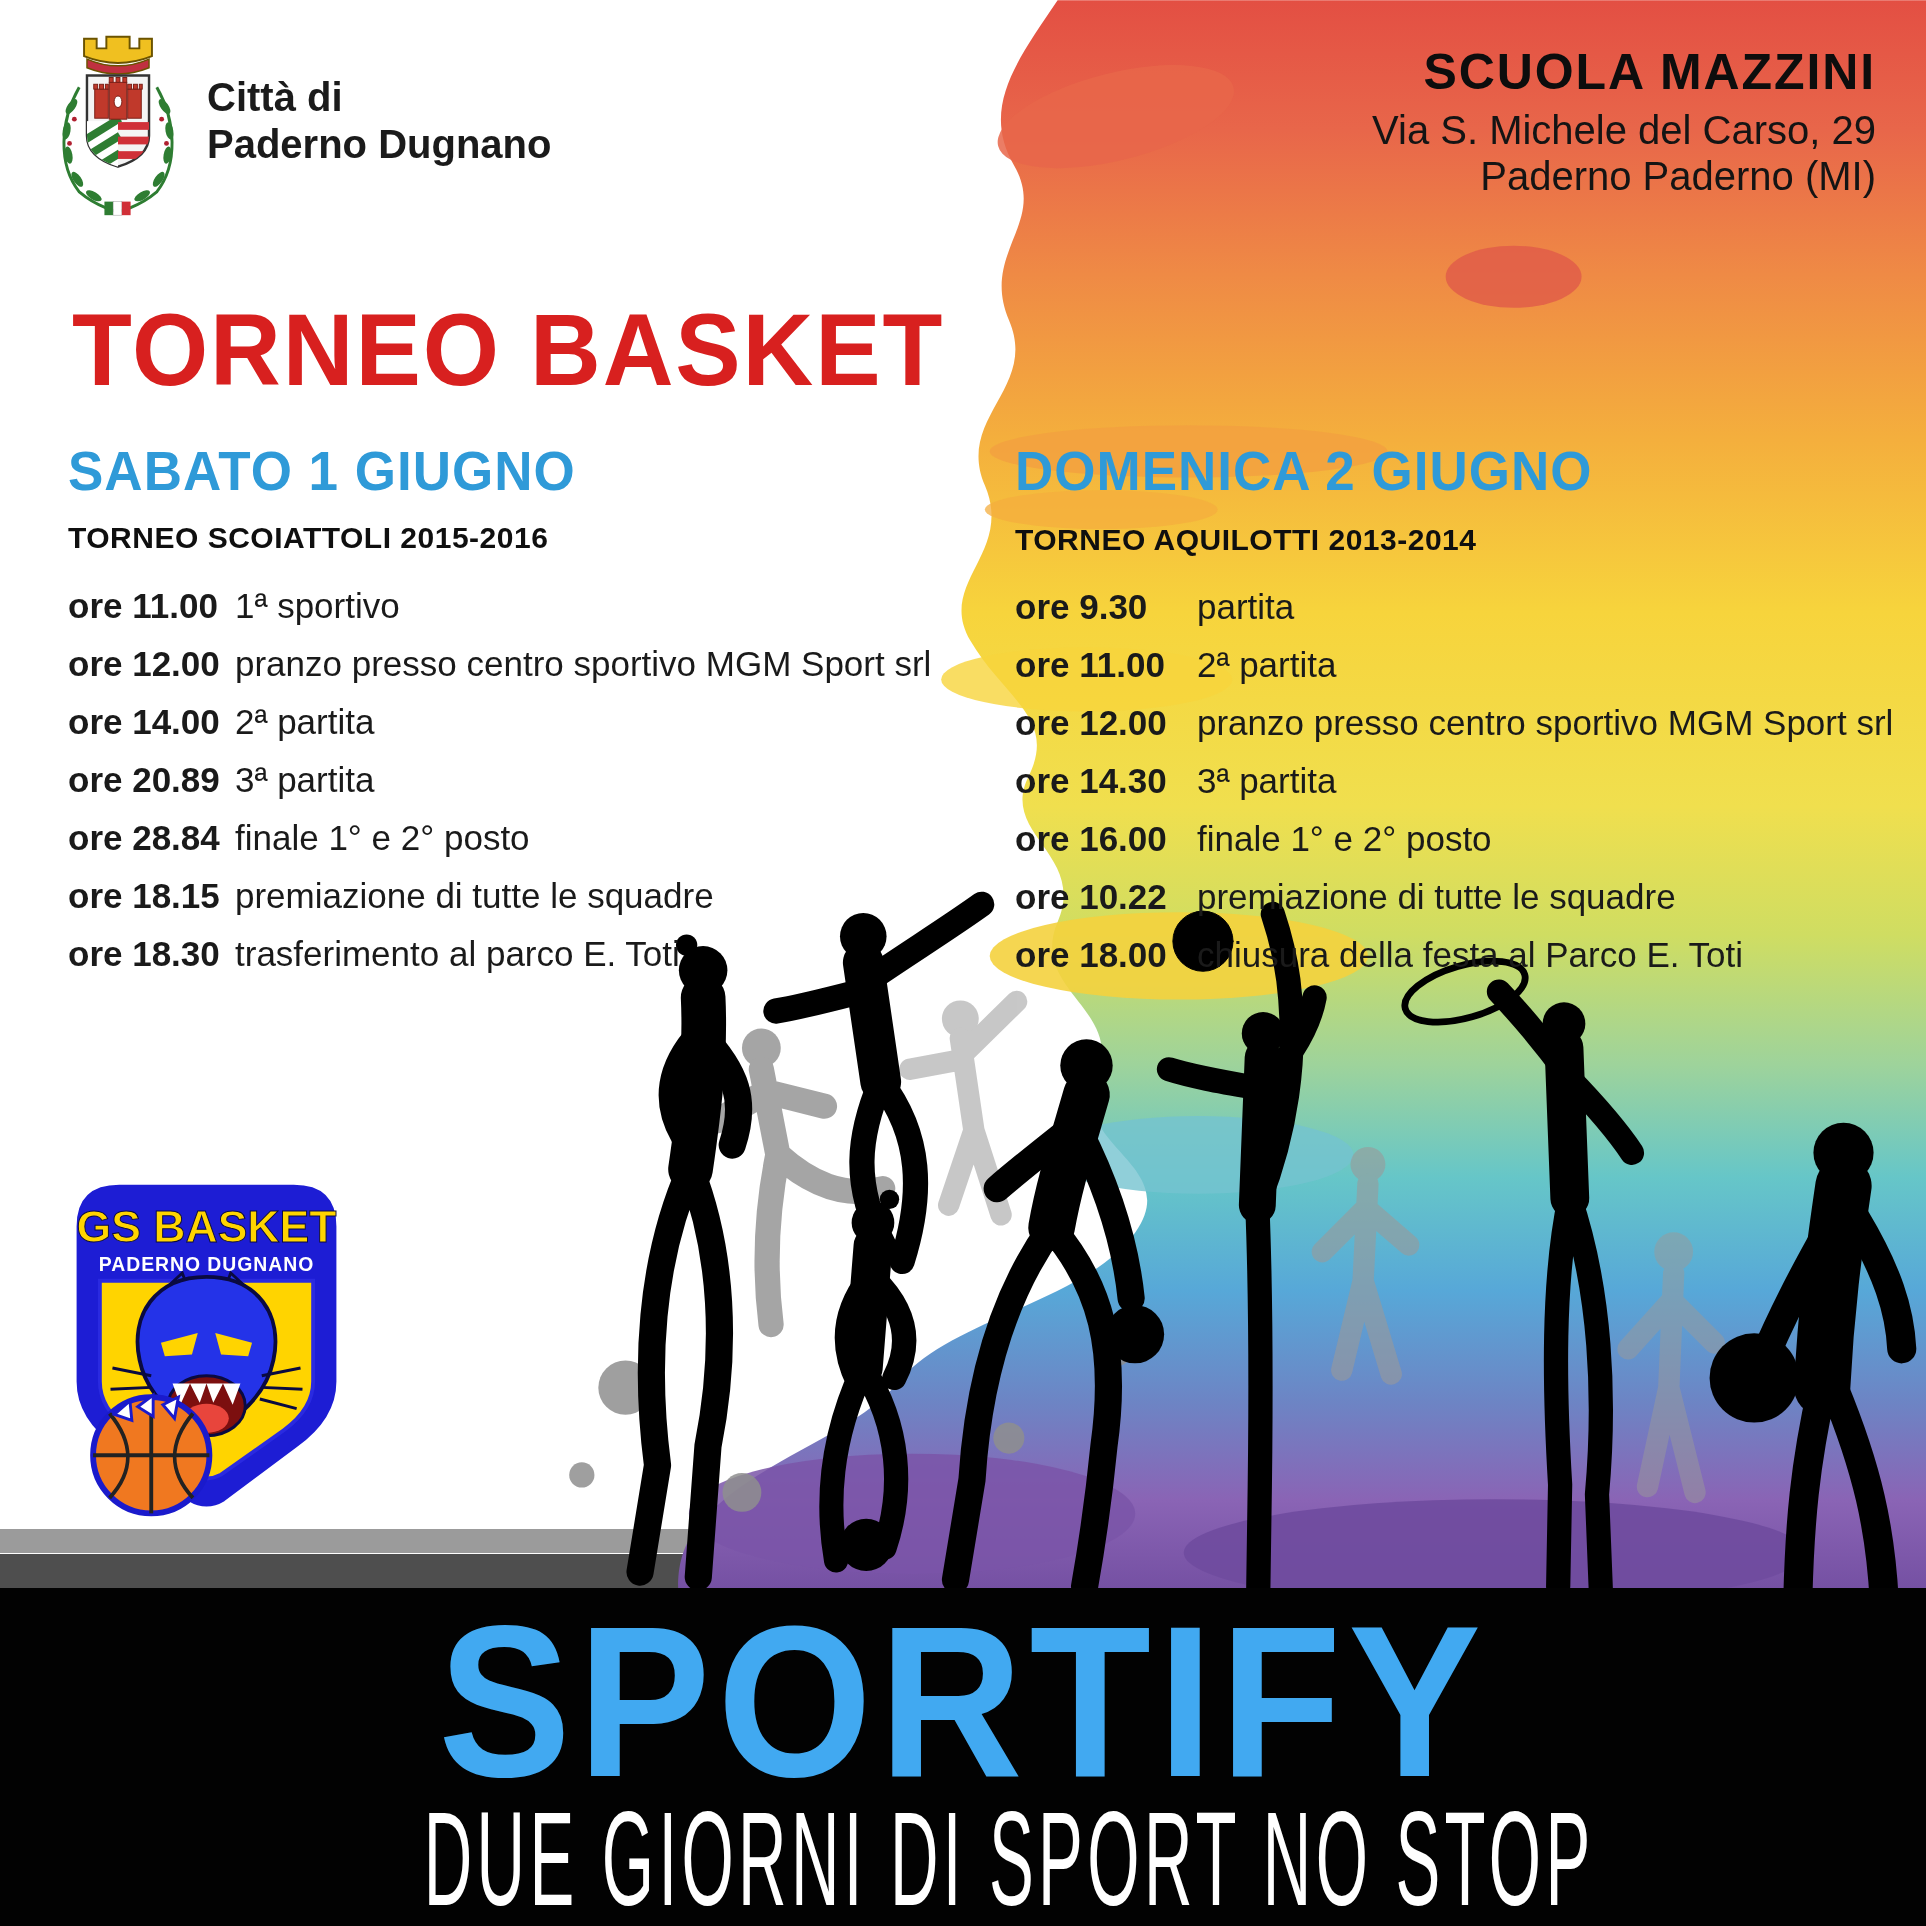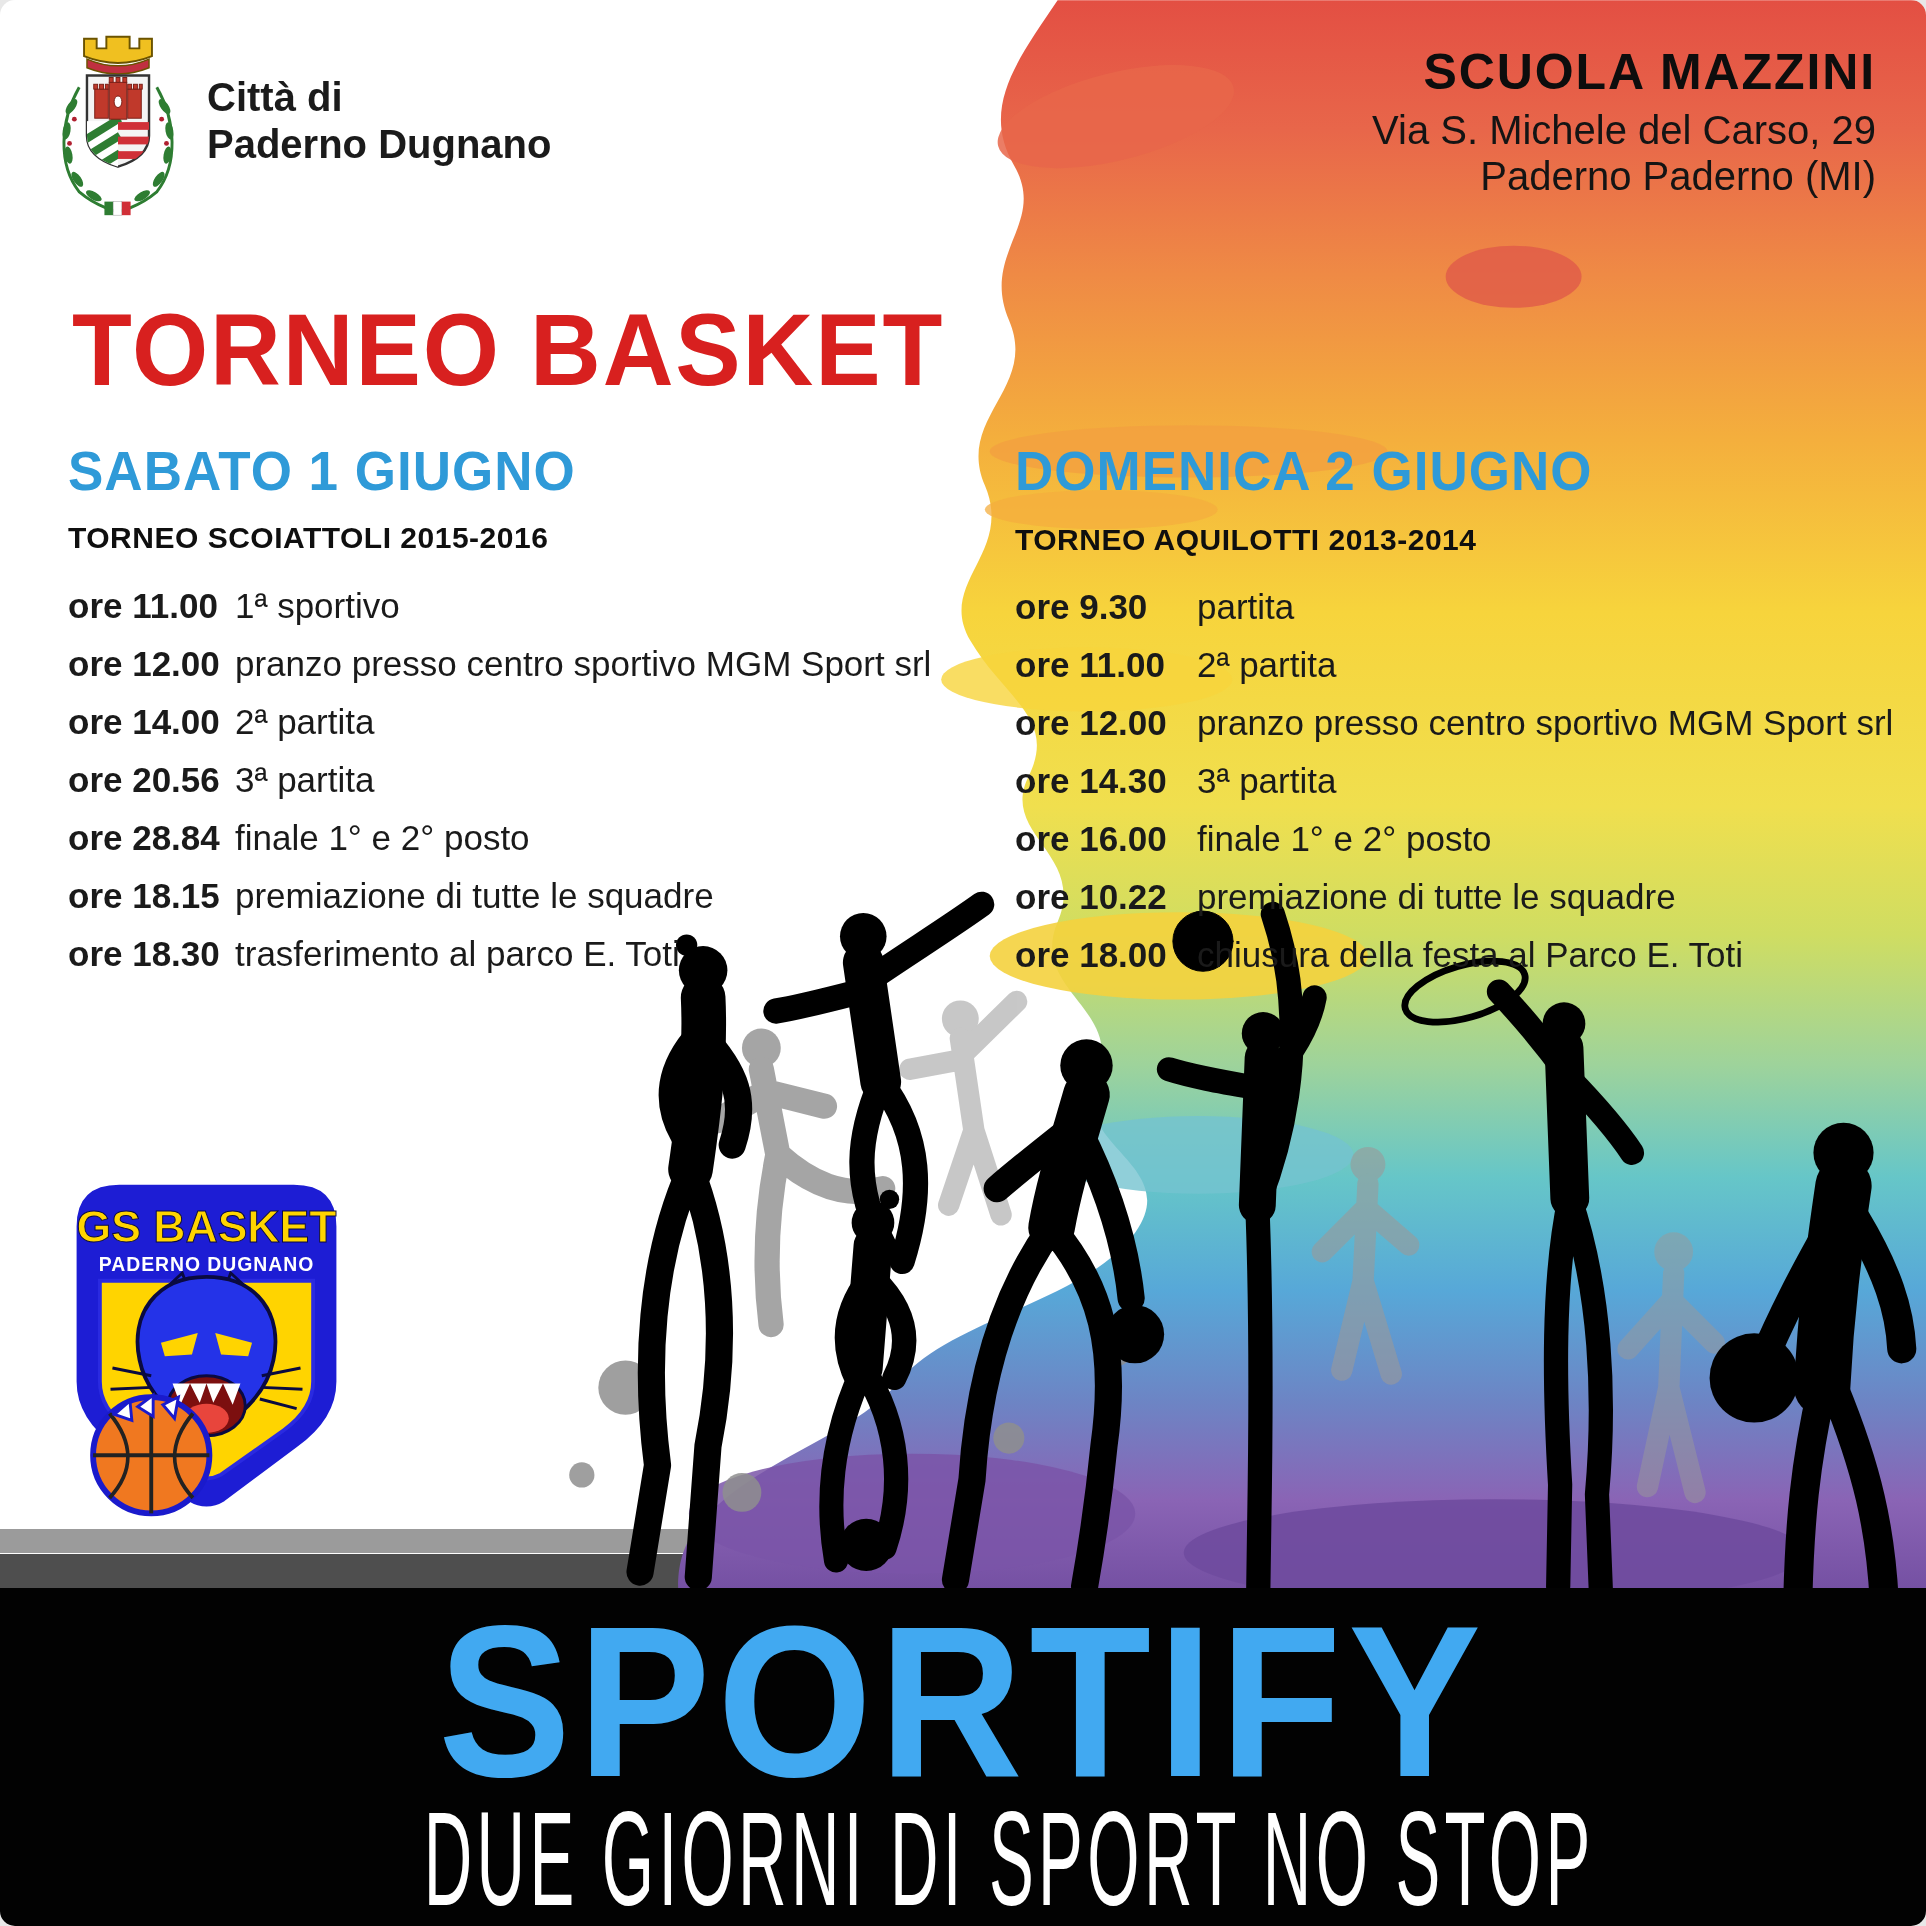--- a/index.html
+++ b/index.html
@@ -1,18 +1,18 @@
 <!DOCTYPE html>
 <html><head>
 <meta charset="utf-8">
 <style>
   html,body{margin:0;padding:0;background:#e8e8e8;}
   .poster{
     position:relative;width:1926px;height:1926px;background:#ffffff;
-    overflow:hidden;font-family:"Liberation Sans",sans-serif;color:#1a1a1a;border-radius:15px;
+    overflow:hidden;font-family:"Liberation Sans",sans-serif;color:#1a1a1a;
   }
   .abs{position:absolute;}
   
   .muni-text{left:207px;top:74px;font-size:40px;font-weight:700;line-height:47px;color:#1b1b1b;}
   
   .venue{right:50px;top:43px;text-align:right;}
   .venue-name{font-size:50px;font-weight:800;letter-spacing:1.9px;color:#0d0d0d;}
   .venue-addr{font-size:40px;font-weight:400;line-height:46px;color:#141414;margin-top:5.8px;}
   
   .event-title{left:72px;top:291px;font-size:98px;font-weight:800;letter-spacing:1.9px;color:#d8201f;transform:scaleY(1.04);transform-origin:left top;white-space:nowrap;}
@@ -260,21 +260,21 @@
 
   <div class="abs event-title z5">TORNEO BASKET</div>
 
   <div class="abs z5 col-l" style="left:68px;top:439px">
     <div class="day-heading">SABATO 1 GIUGNO</div>
     <div class="day-sub" style="margin-top:21.3px">TORNEO SCOIATTOLI 2015-2016</div>
     <div class="rows" style="margin-top:21.3px">
       <div class="row"><span class="t">ore 11.00</span><span>1ª sportivo</span></div>
       <div class="row"><span class="t">ore 12.00</span><span>pranzo presso centro sportivo MGM Sport srl</span></div>
       <div class="row"><span class="t">ore 14.00</span><span>2ª partita</span></div>
-      <div class="row"><span class="t">ore 20.56</span><span>3ª partita</span></div>
+      <div class="row"><span class="t">ore 20.89</span><span>3ª partita</span></div>
       <div class="row"><span class="t">ore 28.84</span><span>finale 1° e 2° posto</span></div>
       <div class="row"><span class="t">ore 18.15</span><span>premiazione di tutte le squadre</span></div>
       <div class="row"><span class="t">ore 18.30</span><span>trasferimento al parco E. Toti</span></div>
     </div>
   </div>
 
   <div class="abs z5 col-r" style="left:1015px;top:439px">
     <div class="day-heading">DOMENICA 2 GIUGNO</div>
     <div class="day-sub" style="margin-top:23px">TORNEO AQUILOTTI 2013-2014</div>
     <div class="rows" style="margin-top:21.3px">

